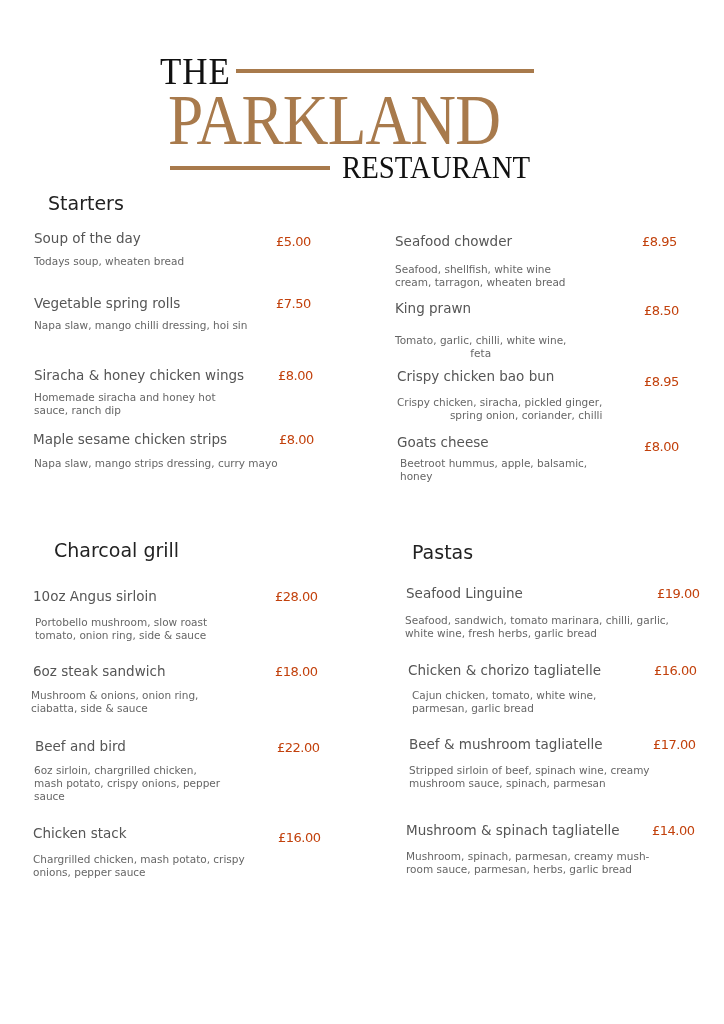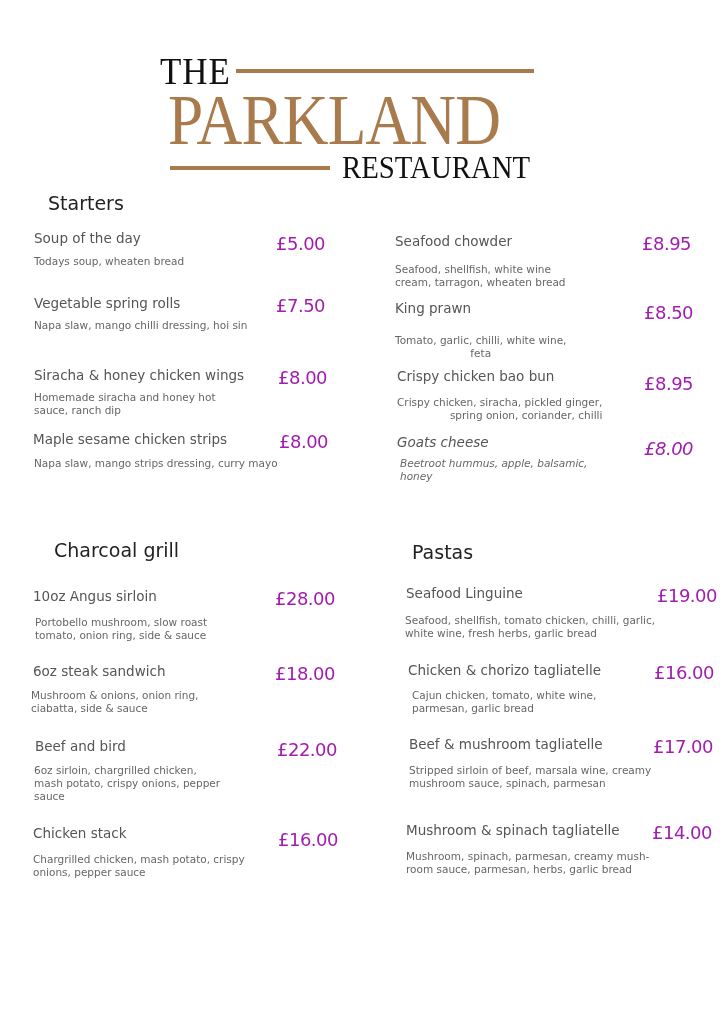--- a/index.html
+++ b/index.html
@@ -81,22 +81,22 @@
       position: absolute;
       left: 0; top: 0;
       font-size: 13.5px;
       color: #555555;
       white-space: nowrap;
       line-height: 1;
     }
     .item-price {
       position: absolute;
       top: 0;
-      font-size: 18px;
-      color: #a21caf;
+      font-size: 13px;
+      color: #c2410c;
       white-space: nowrap;
       line-height: 1;
       letter-spacing: -0.5px;
     }
     .item-desc {
       position: absolute;
       left: 0;
       font-size: 10.5px;
       color: #666666;
       line-height: 13px;
@@ -169,21 +169,21 @@
 
 <div class="item" style="left:397px; top:370px; width:300px; height:55px;">
   <span class="item-name">Crispy chicken bao bun</span>
   <span class="item-price" style="left:247px; top:5px;">£8.95</span>
   <div class="item-desc" style="top:26px;text-align:right;">
     <div>Crispy chicken, siracha, pickled ginger,</div>
     <div>spring onion, coriander, chilli</div>
   </div>
 </div>
 
-<div class="item" style="left:397px; top:436px; width:300px; height:50px;font-style:italic;">
+<div class="item" style="left:397px; top:436px; width:300px; height:50px;">
   <span class="item-name">Goats cheese</span>
   <span class="item-price" style="left:247px; top:4px;">£8.00</span>
   <div class="item-desc" style="left:3px; top:21px;">
     <div>Beetroot hummus, apple, balsamic,</div>
     <div>honey</div>
   </div>
 </div>
 
 <h2 class="section-title" style="left:54px; top:541px;">Charcoal grill</h2>
 
@@ -223,39 +223,39 @@
     <div>onions, pepper sauce</div>
   </div>
 </div>
 
 <h2 class="section-title" style="left:412px; top:543px;">Pastas</h2>
 
 <div class="item" style="left:406px; top:587px; width:310px; height:55px;">
   <span class="item-name">Seafood Linguine</span>
   <span class="item-price" style="left:251px;">£19.00</span>
   <div class="item-desc" style="left:-1px; top:27px;">
-    <div>Seafood, shellfish, tomato chicken, chilli, garlic,</div>
+    <div>Seafood, sandwich, tomato marinara, chilli, garlic,</div>
     <div>white wine, fresh herbs, garlic bread</div>
   </div>
 </div>
 
 <div class="item" style="left:408px; top:664px; width:310px; height:50px;">
   <span class="item-name">Chicken &amp; chorizo tagliatelle</span>
   <span class="item-price" style="left:246px;">£16.00</span>
   <div class="item-desc" style="left:4px; top:25px;">
     <div>Cajun chicken, tomato, white wine,</div>
     <div>parmesan, garlic bread</div>
   </div>
 </div>
 
 <div class="item" style="left:409px; top:738px; width:310px; height:50px;">
   <span class="item-name">Beef &amp; mushroom tagliatelle</span>
   <span class="item-price" style="left:244px;">£17.00</span>
   <div class="item-desc" style="top:26px;">
-    <div>Stripped sirloin of beef, marsala wine, creamy</div>
+    <div>Stripped sirloin of beef, spinach wine, creamy</div>
     <div>mushroom sauce, spinach, parmesan</div>
   </div>
 </div>
 
 <div class="item" style="left:406px; top:811px; width:310px; height:50px;margin-top:13px;">
   <span class="item-name">Mushroom &amp; spinach tagliatelle</span>
   <span class="item-price" style="left:246px;">£14.00</span>
   <div class="item-desc" style="top:26px;">
     <div>Mushroom, spinach, parmesan, creamy mush-</div>
     <div>room sauce, parmesan, herbs, garlic bread</div>

